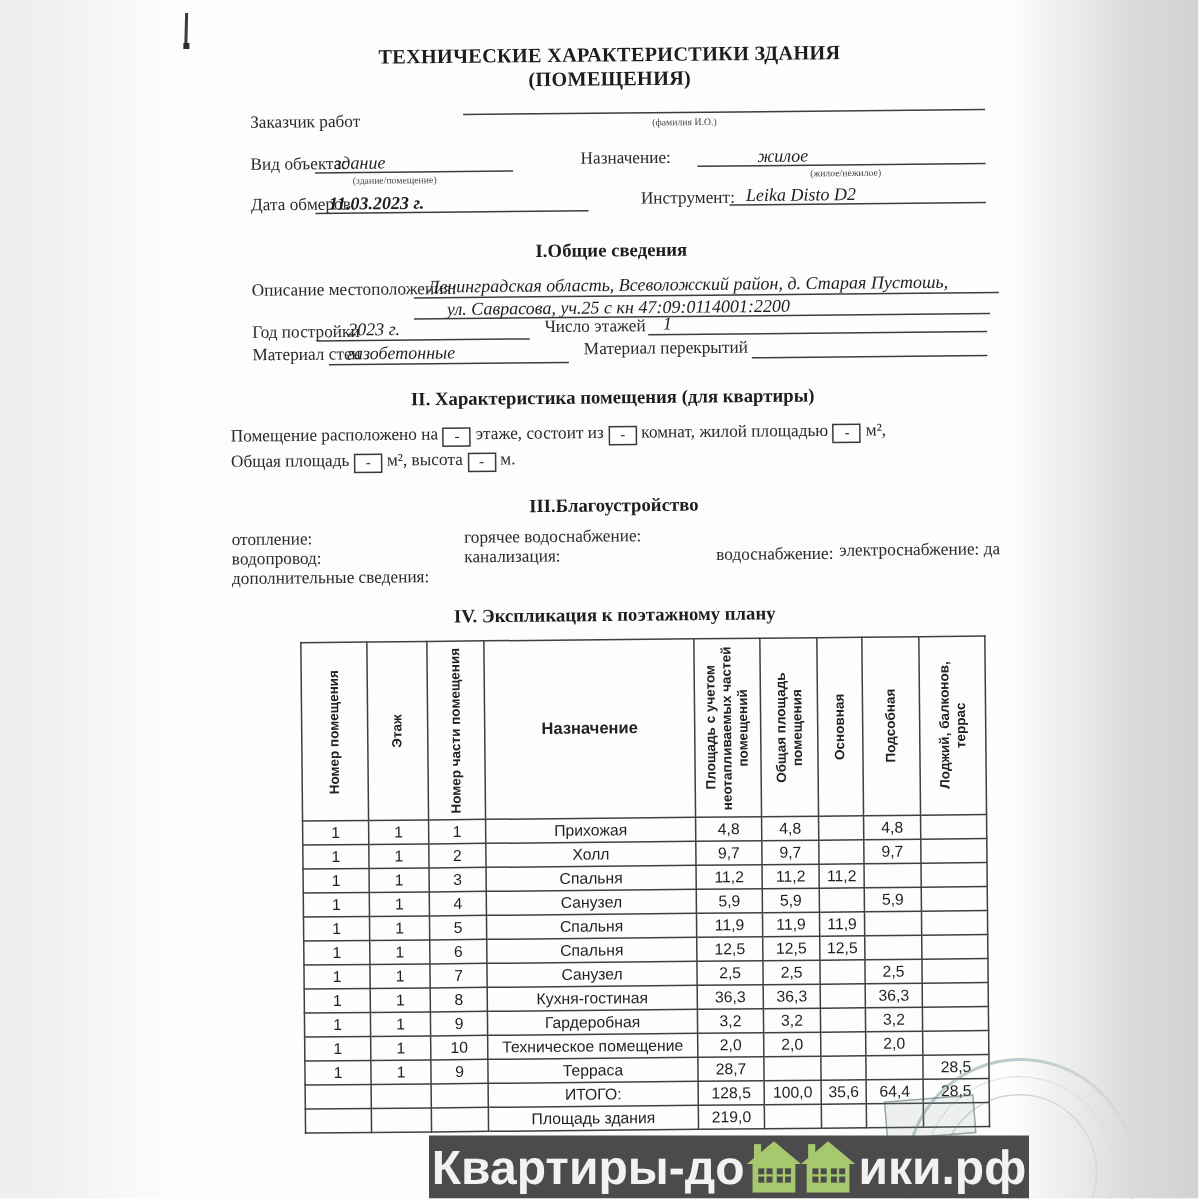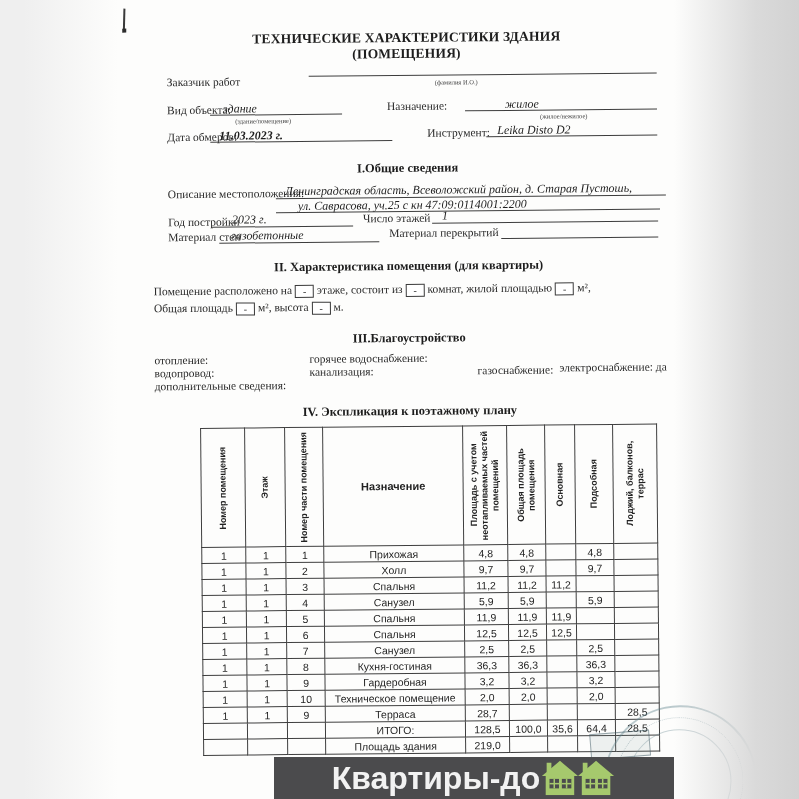--- a/index.html
+++ b/index.html
@@ -30,21 +30,21 @@
   .pen-dot{left:126px;top:26px;width:4px;height:4px;background:#2c2c2c;}
   
   .stamp-outer{left:600px;top:708px;width:150px;height:150px;border:2px solid rgba(96,130,140,.42);border-radius:50%;}
   .stamp-mid{left:612px;top:720px;width:126px;height:126px;border:1px dotted rgba(96,130,140,.35);border-radius:50%;}
   .stamp-inner{left:624px;top:732px;width:102px;height:102px;border:1.5px solid rgba(96,130,140,.33);border-radius:50%;}
   .stamp-rect{left:587px;top:734px;width:58px;height:24px;border:1.5px solid rgba(66,92,102,.5);transform:rotate(-4deg);background:rgba(120,145,150,.12);}
   
   .edge-right{top:0;right:0;width:125px;height:799px;background:linear-gradient(to right,rgba(214,214,214,0) 0%,#dadada 65%,#d2d2d2 100%);}
   .edge-left{top:0;left:0;width:118px;height:799px;background:linear-gradient(to left,rgba(236,236,236,0) 0%,#efefef 80%);}
   
-  .banner{left:274px;top:757px;width:400px;height:42px;background:var(--banner,#4b4b4d);display:flex;align-items:center;justify-content:center;z-index:9;}
+  .banner{left:286px;top:757px;width:400px;height:42px;background:var(--banner,#4b4b4d);display:flex;align-items:center;justify-content:center;z-index:9;}
   .banner .wm-txt{font-family:"Liberation Sans",sans-serif;font-weight:bold;font-size:32px;color:#f2f2f2;letter-spacing:0;line-height:42px;white-space:nowrap;}
   .banner svg{display:block;margin:0 1px 2px 1px;}
   .z1{z-index:1}.z2{z-index:2}
 </style>
 </head>
 <body>
 
 <div class="page">
 
   <div class="tilt z1">
@@ -101,21 +101,21 @@
     </div>
     <div class="abs sec2-line" style="left:155px;top:297px">
       <span>Общая площадь</span><span class="box"><span>-</span></span><span>м², высота</span><span class="box"><span>-</span></span><span>м.</span>
     </div>
 
     <div class="abs h-center" style="top:328px"><span class="sec-head">III.Благоустройство</span></div>
     <div class="abs lbl" style="left:155px;top:352px">отопление:</div>
     <div class="abs lbl" style="left:310px;top:352px">горячее водоснабжение:</div>
     <div class="abs lbl" style="left:155px;top:365px">водопровод:</div>
     <div class="abs lbl" style="left:310px;top:365px">канализация:</div>
-    <div class="abs lbl" style="left:478px;top:365px">газоснабжение:</div>
+    <div class="abs lbl" style="left:478px;top:365px">водоснабжение:</div>
     <div class="abs lbl" style="left:560px;top:363px">электроснабжение: да</div>
     <div class="abs lbl" style="left:155px;top:378px">дополнительные сведения:</div>
 
     <div class="abs h-center" style="top:401px"><span class="sec-head">IV. Экспликация к поэтажному плану</span></div>
 
     <table class="expl abs" style="left:200px;top:426px;width:456px">
       <colgroup>
         <col style="width:44px">
           <col style="width:40px">
           <col style="width:38px">
@@ -330,14 +330,15 @@
         <polygon points="0,19 19,3 38,19" fill="var(--house,#a6c96d)"></polygon>
         <rect x="4" y="17" width="30" height="22" fill="var(--house,#a6c96d)"></rect>
         <rect x="8" y="22" width="10" height="10" fill="var(--win,#4b4b4d)"></rect>
         <line x1="13" y1="22" x2="13" y2="32" stroke="var(--house,#a6c96d)" stroke-width="1.6"></line>
         <line x1="8" y1="27" x2="18" y2="27" stroke="var(--house,#a6c96d)" stroke-width="1.6"></line>
         <rect x="21" y="22" width="10" height="10" fill="var(--win,#4b4b4d)"></rect>
         <line x1="26" y1="22" x2="26" y2="32" stroke="var(--house,#a6c96d)" stroke-width="1.6"></line>
         <line x1="21" y1="27" x2="31" y2="27" stroke="var(--house,#a6c96d)" stroke-width="1.6"></line>
       </g>
     </svg>
+    <span class="wm-txt">ики.рф</span>
   </div>
 </div>
 
 </body></html>

